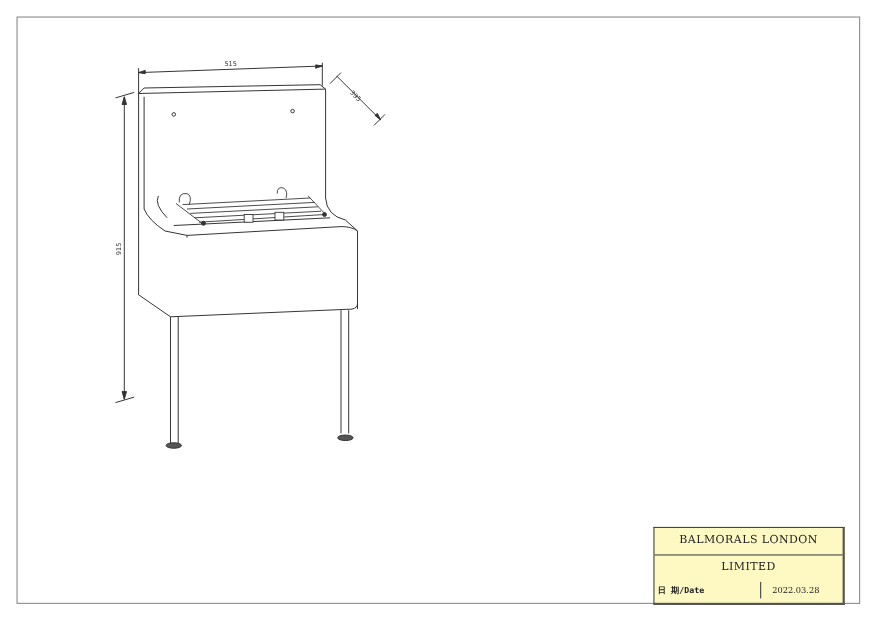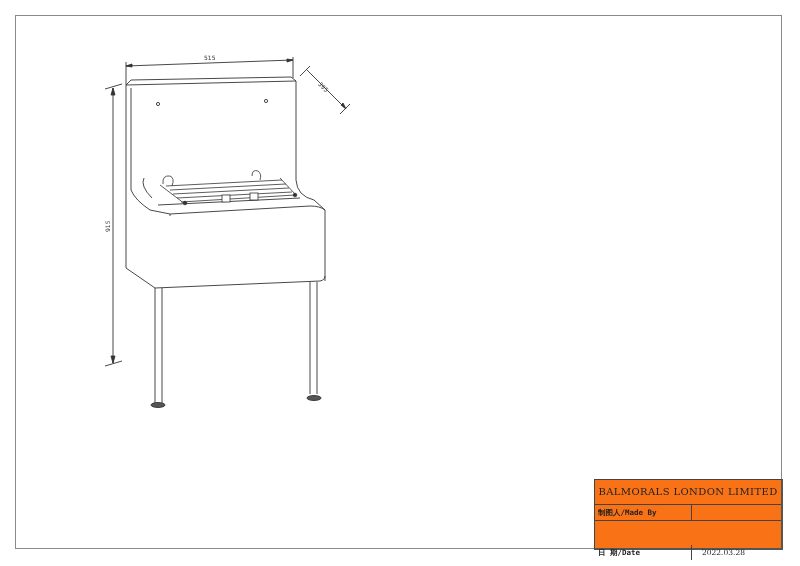--- a/index.html
+++ b/index.html
@@ -1,19 +1,19 @@
 <!DOCTYPE html>
 <html><head>
 <meta charset="utf-8">
 <style>
   html, body { margin:0; padding:0; background:#ffffff; }
   body { width:800px; height:566px; position:relative; overflow:hidden; font-family:"DejaVu Serif", serif; }
   .frame { position:absolute; left:15px; top:15px; width:767px; height:534px; border:1.5px solid #8a8a8a; box-sizing:border-box; }
   svg.drawing { position:absolute; left:0; top:0; }
-  .title-block { position:absolute; left:594px; top:479px; width:189px; height:71px; border:1px solid #444; box-sizing:border-box; background:#f97316; border-right:2px solid #555; border-bottom:2px solid #555;}
+  .title-block { position:absolute; left:594px; top:479px; width:174px; height:71px; border:1px solid #444; box-sizing:border-box; background:#fef9c3; border-right:2px solid #555; border-bottom:2px solid #555;}
   .tb-title { height:24px; line-height:24px; text-align:center; font-size:10px; letter-spacing:0.4px; color:#222; border-bottom:1px solid #444; font-family:"DejaVu Serif", serif; }
   .tb-row { display:flex; height:15px; border-bottom:1px solid #444; font-size:7.5px; color:#222; }
   .tb-row:last-child { border-bottom:none;margin-top:24px; }
   .tb-label { width:93px; border-right:1px solid #444; padding-left:3px; line-height:15px; font-family:"DejaVu Sans Mono", monospace; font-weight:bold; white-space:nowrap; overflow:hidden; }
   .tb-value { flex:1; padding-left:10px; line-height:15px; font-family:"DejaVu Serif", serif; white-space:nowrap; }
   .dim-text { font-family:"DejaVu Sans", sans-serif; font-size:6px; fill:#333; }
 </style>
 </head>
 <body>
 
@@ -95,20 +95,16 @@
     </g>
   </g>
   <text class="dim-text" x="204" y="60">515</text>
   <text class="dim-text" x="318" y="88" transform="rotate(45 322 86)">395</text>
   <text class="dim-text" x="0" y="0" transform="translate(110 232) rotate(-90)">915</text>
 </svg>
 
 <div class="title-block">
   <div class="tb-title">BALMORALS LONDON LIMITED</div>
   <div class="tb-row">
-    <div class="tb-label">制图人/Made By</div>
-    <div class="tb-value"></div>
-  </div>
-  <div class="tb-row">
     <div class="tb-label">日 期/Date</div>
     <div class="tb-value">2022.03.28</div>
   </div>
 </div>
 
 </body></html>

